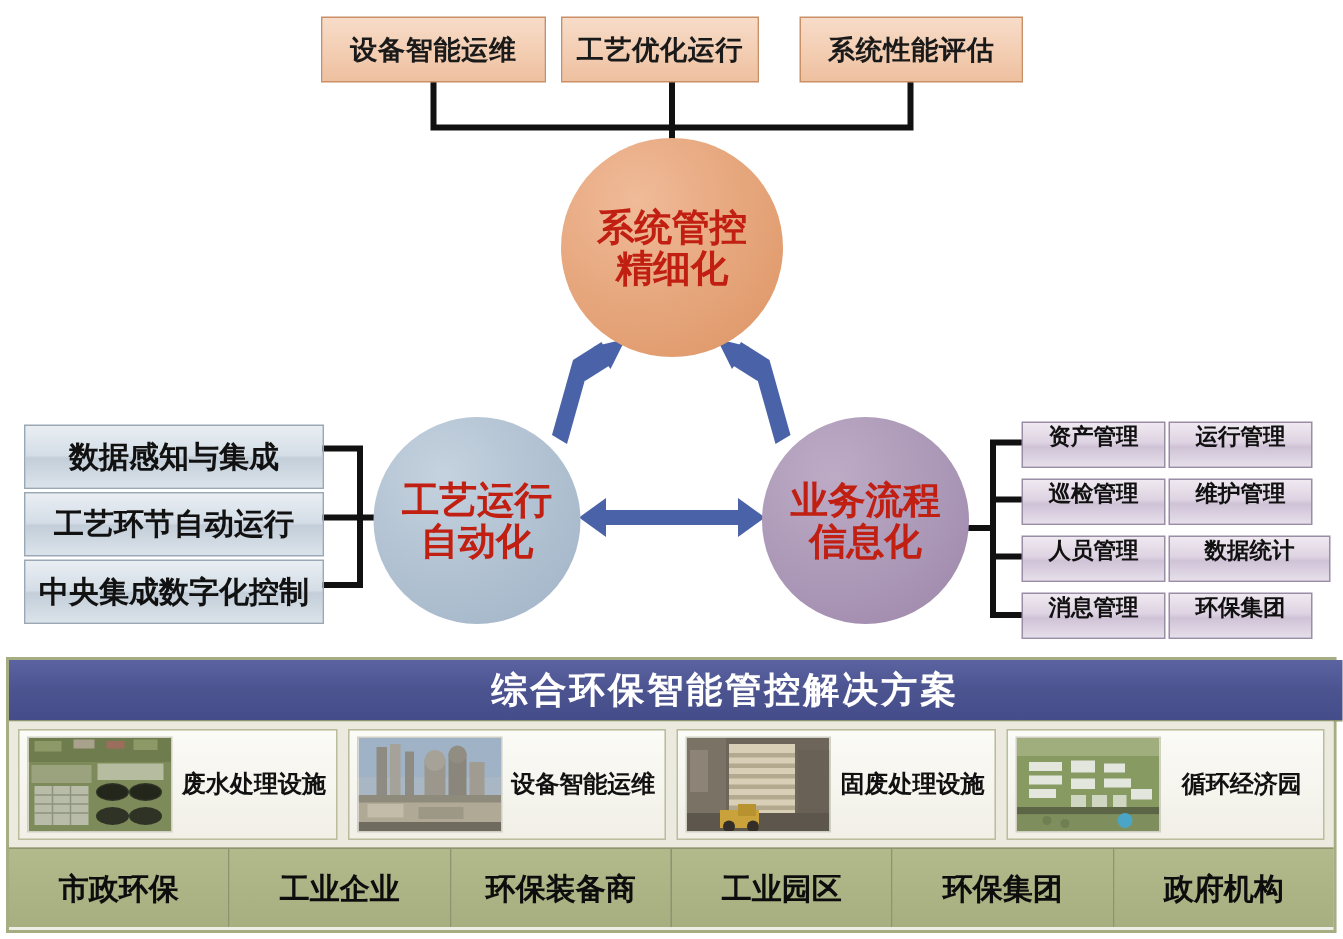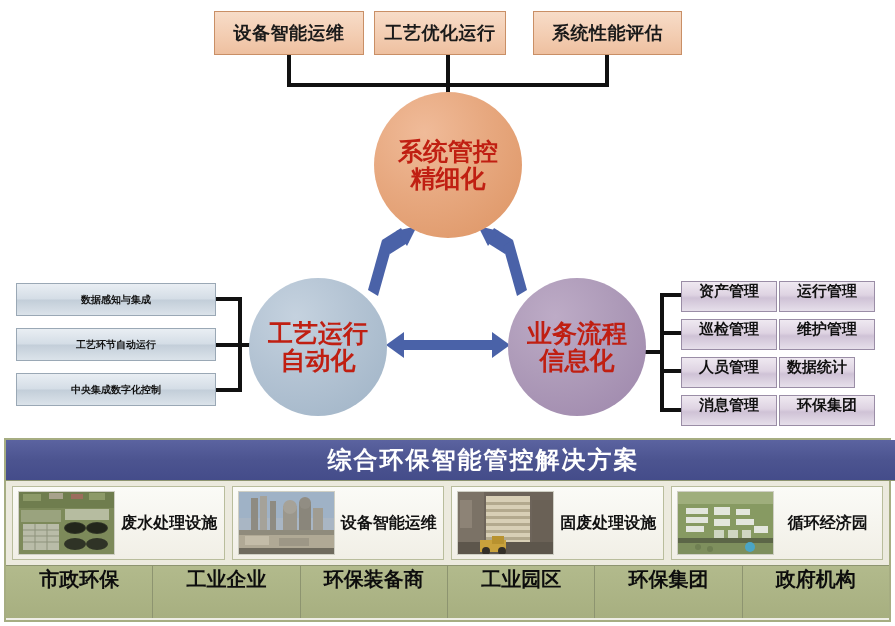--- a/index.html
+++ b/index.html
@@ -17,25 +17,25 @@
     height:44px;
     background:linear-gradient(180deg,#f7dcc8 0%,#f3cdb2 55%,#eec0a0 100%);
     border:1px solid #c98f66;
     display:flex;align-items:center;justify-content:center;
     font-size:18px;font-weight:bold;color:#1a1a1a;
     letter-spacing:.5px;
   }
 
   
   .leftbox{
-    height:33px;
+    height:43px;
     background:linear-gradient(180deg,#e9eef3 0%,#d4dde6 48%,#c3ced9 52%,#dbe3ea 100%);
     border:1px solid #9aa8b5;
     display:flex;align-items:center;justify-content:center;
-    font-size:10px;font-weight:bold;color:#111;
+    font-size:20px;font-weight:bold;color:#111;
   }
 
   
   .rightbox{
     height:31px;
     background:linear-gradient(180deg,#efe9f1 0%,#ded3e2 45%,#cfc2d6 55%,#e6dfea 100%);
     border:1px solid #9a8da6;
     display:flex;align-items:flex-start;justify-content:center;
     font-size:15px;font-weight:bold;color:#111;
   }
@@ -96,21 +96,21 @@
   }
   .card-label{
     flex:1;text-align:center;font-size:16px;font-weight:bold;color:#111;
     padding:0 4px;
   }
   #footer{
     height:52px;display:flex;align-items:stretch;
     background:#a9b183;border-top:1px solid #8d9470;
   }
   .fcell{
-    flex:1;display:flex;justify-content:center;
+    flex:1;display:flex;align-items:center;justify-content:center;
     font-size:20px;font-weight:bold;color:#0d0d0d;
     border-right:1px solid #8d9470;
     background:linear-gradient(180deg,#b2ba8c 0%,#a7af80 100%);
   }
   .fcell:last-child{border-right:none;}
 </style>
 </head>
 <body>
 
 <div id="stage">
@@ -198,21 +198,21 @@
   <div class="abs rightbox" style="left:681px;top:319px;width:96px;">
     <span>巡检管理</span>
   </div>
   <div class="abs rightbox" style="left:779px;top:319px;width:96px;">
     <span>维护管理</span>
   </div>
 
   <div class="abs rightbox" style="left:681px;top:357px;width:96px;">
     <span>人员管理</span>
   </div>
-  <div class="abs rightbox" style="left:779px;top:357px;width:76px;">
+  <div class="abs rightbox" style="left:779px;top:357px;width:108px;">
     <span>数据统计</span>
   </div>
 
   <div class="abs rightbox" style="left:681px;top:395px;width:96px;">
     <span>消息管理</span>
   </div>
   <div class="abs rightbox" style="left:779px;top:395px;width:96px;">
     <span>环保集团</span>
   </div>
 

